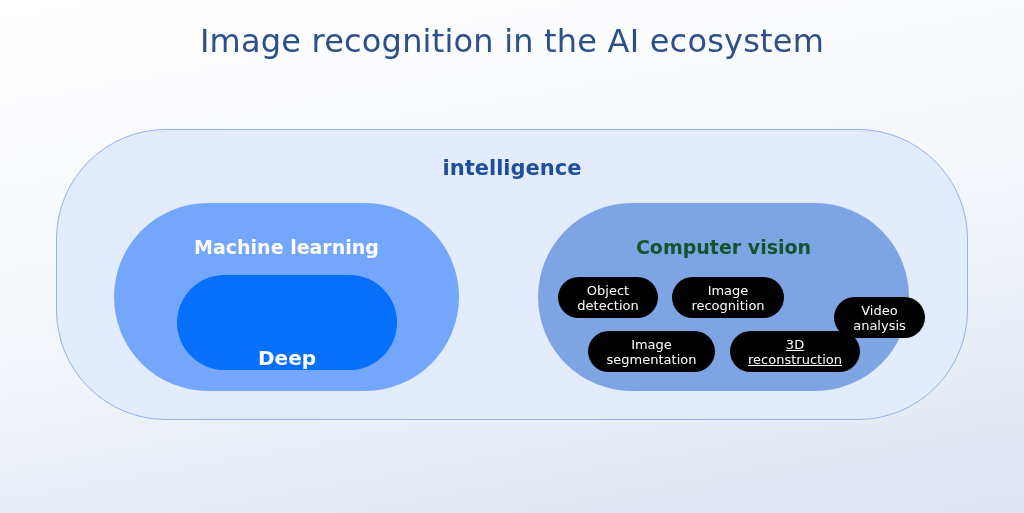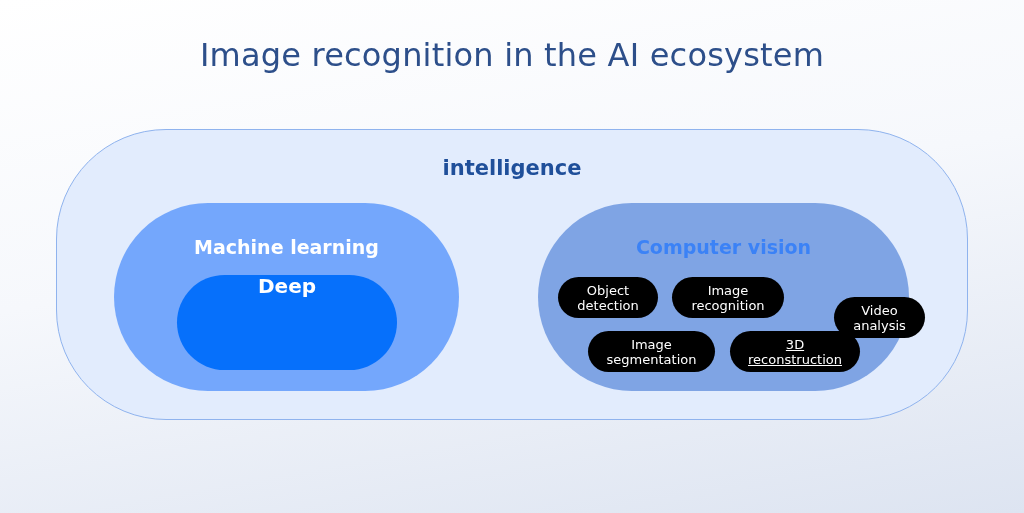--- a/index.html
+++ b/index.html
@@ -3,21 +3,21 @@
 <meta charset="utf-8">
 <style>
   * { box-sizing: border-box; margin: 0; padding: 0; }
   html, body { width: 1024px; height: 513px; overflow: hidden; }
   body {
     font-family: "Liberation Sans", "DejaVu Sans", sans-serif;
     background: linear-gradient(170deg, #ffffff 0%, #f6f8fc 45%, #dde4f1 100%);
     position: relative;
   }
   .title {
-    position: absolute; left: 0; top: 36px; width: 1024px;
+    position: absolute; left: 0; top: 22px; width: 1024px;
     text-align: center; font-size: 32px; color: #2d4f8a;
     font-family: "DejaVu Sans", sans-serif; letter-spacing: 0.2px;
   }
   .ai {
     position: absolute; left: 56px; top: 129px; width: 912px; height: 291px;
     background: #e2ecfd; border: 1.5px solid #8fb3ee; border-radius: 110px;
   }
   .ai-label {
     position: absolute; left: 412px; top: 157px; width: 200px;
     text-align: center; font-weight: bold; font-size: 21px; line-height: 23px;
@@ -27,33 +27,33 @@
     position: absolute; left: 114px; top: 203px; width: 345px; height: 188px;
     background: #74a7fc; border-radius: 94px;
   }
   .ml-label {
     position: absolute; left: 114px; top: 236px; width: 345px; text-align: center;
     color: #ffffff; font-weight: bold; font-size: 19px; font-family: "DejaVu Sans", sans-serif;
   }
   .dl {
     position: absolute; left: 177px; top: 275px; width: 220px; height: 95px;
     background: #0670fb; border-radius: 48px;
-    display: flex; align-items: flex-start; justify-content: center;
+    display: flex; align-items: flex-end; justify-content: center;
   }
   .dl-label {
     color: #ffffff; font-weight: bold; font-size: 20px; line-height: 23px;
     text-align: center; width: 120px; font-family: "DejaVu Sans", sans-serif;
   }
   .cv {
     position: absolute; left: 538px; top: 203px; width: 371px; height: 188px;
     background: #7fa4e4; border-radius: 94px;
   }
   .cv-label {
     position: absolute; left: 538px; top: 236px; width: 371px; text-align: center;
-    color: #3b82f6; font-weight: bold; font-size: 19px; font-family: "DejaVu Sans", sans-serif;
+    color: #14532d; font-weight: bold; font-size: 19px; font-family: "DejaVu Sans", sans-serif;
   }
   .chip {
     position: absolute; height: 41px; background: #000000; border-radius: 21px;
     display: flex; align-items: center; justify-content: center;
     color: #ffffff; font-size: 13px; line-height: 15px; text-align: center;
     font-family: "DejaVu Sans", sans-serif;
   }
   .chip span { display: block; }
 </style>
 </head>

